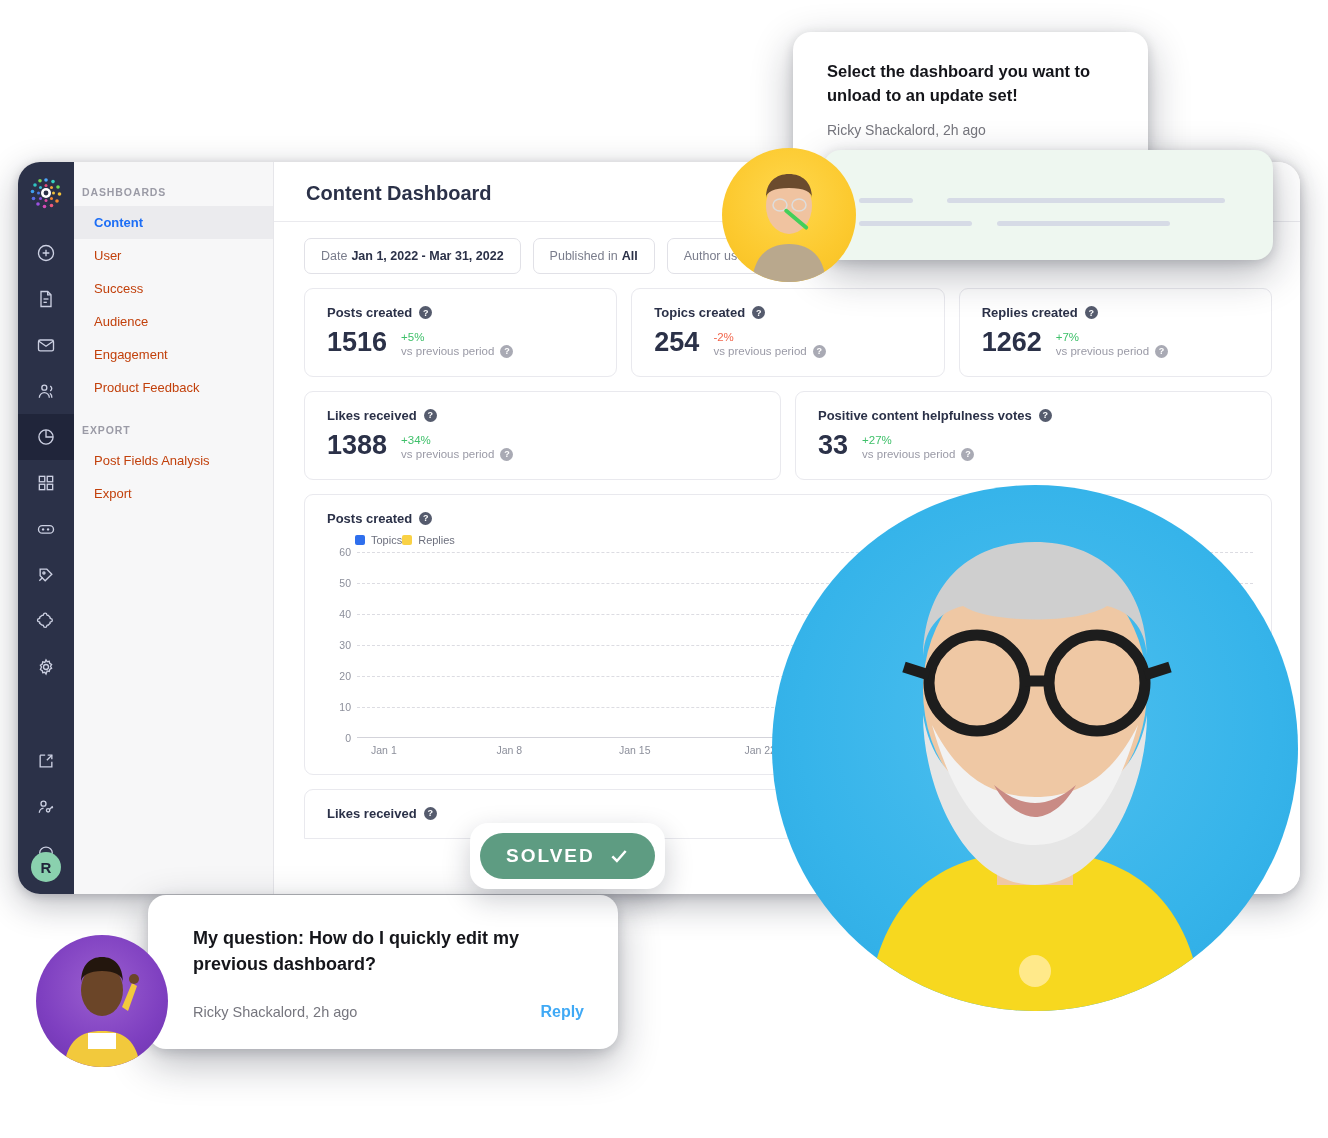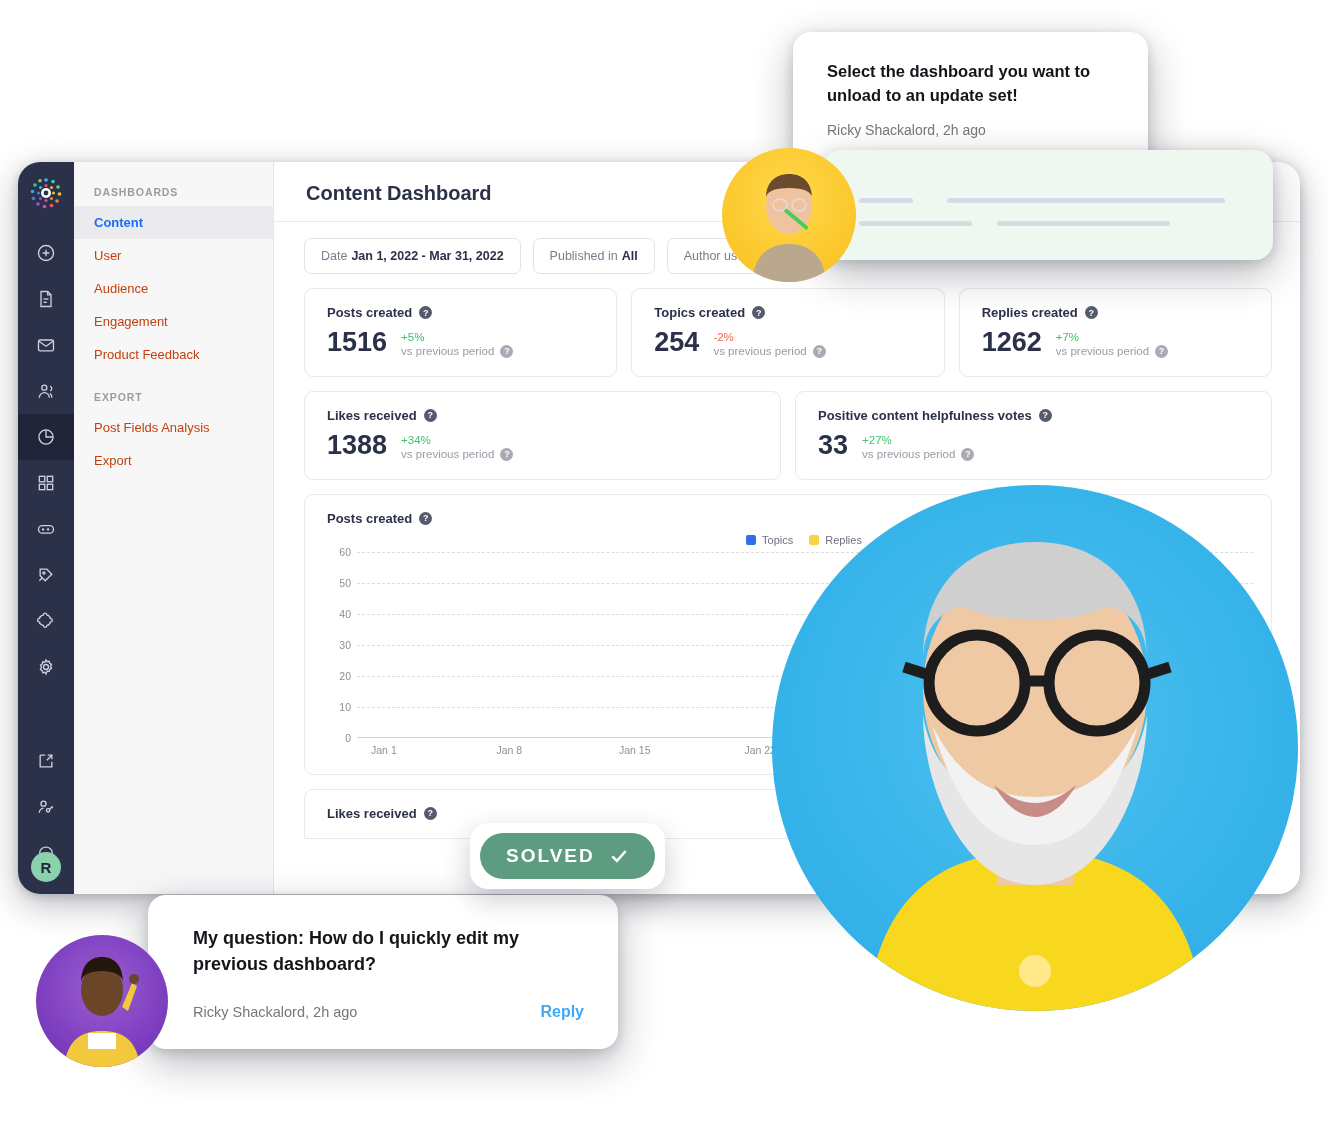--- a/index.html
+++ b/index.html
@@ -53,21 +53,21 @@
     background: #f7f7f8;
     border-right: 1px solid #e6e6ea;
     padding: 18px 0 0 0;
   }
   .nav-title {
     font-size: 15px; font-weight: 700; color: #2b3148;
     padding: 0 0 18px 20px;
   }
   .nav-section {
     font-size: 10.5px; letter-spacing: .9px; color: #9b9ba6;
-    font-weight: 600; padding: 6px 0 8px 20px; text-transform: uppercase;
+    font-weight: 600; padding: 6px 0 8px 8px; text-transform: uppercase;
   }
   .nav-item {
     font-size: 13px; color: #c2410c;
     padding: 9px 0 9px 20px; cursor: pointer;
   }
   .nav-item.active {
     background: #ebebee; color: #1d6ef5; font-weight: 600;
   }
   .nav-spacer { height: 14px; }
 
@@ -121,21 +121,21 @@
     font-size: 9px; font-weight: 700; flex: 0 0 13px;
   }
   .help.light { background: #a9aab4; }
 
   
   .chart-card {
     border: 1px solid #e9e9ee; border-radius: 9px;
     background: #fff; padding: 16px 18px 10px 22px;
     margin-bottom: 14px;
   }
-  .chart-legend { display: flex; gap: 16px; margin: 8px 0 6px 28px; justify-content: center; }
+  .chart-legend { display: flex; margin: 8px 0 6px 28px; }
   .legend-item { display: flex; align-items: center; gap: 6px; font-size: 11px; color: #6d707e; }
   .swatch { width: 10px; height: 10px; border-radius: 2px; }
   .plot-wrap { position: relative; height: 212px; padding-left: 30px; }
   .y-axis {
     position: absolute; left: 0; top: 0; bottom: 26px; width: 28px;
   }
   .y-tick {
     position: absolute; right: 4px; font-size: 10.5px; color: #8c8f9b;
     transform: translateY(-50%);
   }
@@ -359,20 +359,21 @@
           </svg>
       </div>
       <div class="avatar-rail">R</div>
     </div>
 
     <div class="nav-panel">
 
       <div class="nav-section">DASHBOARDS</div>
       <div class="nav-item active">Content</div>
       <div class="nav-item">User</div>
+      <div class="nav-item">Success</div>
       <div class="nav-item">Audience</div>
       <div class="nav-item">Engagement</div>
       <div class="nav-item">Product Feedback</div>
 
       <div class="nav-spacer"></div>
 
       <div class="nav-section">EXPORT</div>
       <div class="nav-item">Post Fields Analysis</div>
       <div class="nav-item">Export</div>
     </div>

